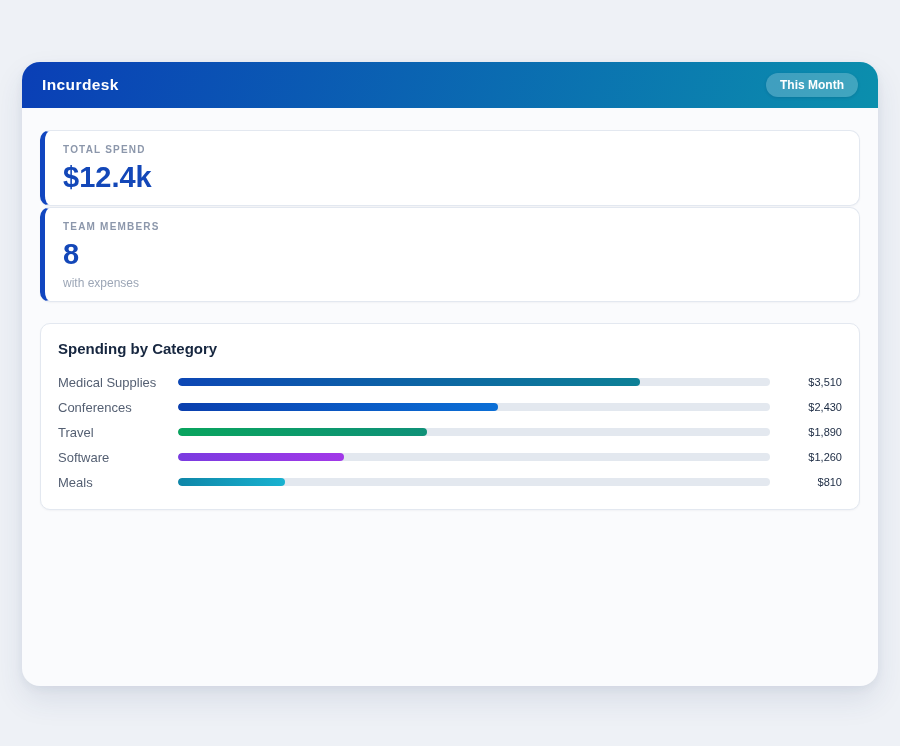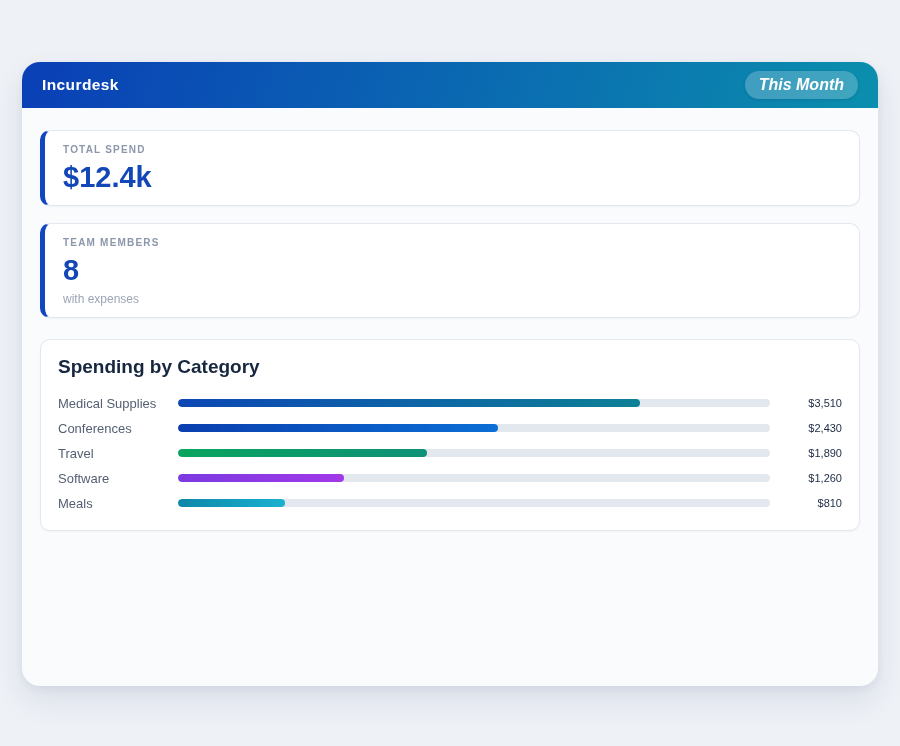--- a/index.html
+++ b/index.html
@@ -27,38 +27,37 @@
   }
   .app-title {
     color: #ffffff;
     font-size: 15.5px;
     font-weight: bold;
     letter-spacing: 0.4px;
   }
   .badge {
     background: rgba(255,255,255,0.22);
     color: #ffffff;
-    font-size: 16px;
+    font-size: 12px;
     font-weight: bold;
     padding: 5px 14px;
     border-radius: 999px;
     cursor: pointer;
     box-shadow: 0 1px 3px rgba(0,30,60,0.15);
-    font-style: italic;
   }
   .stats {
     padding: 22px 18px 0 18px;
   }
   .stat-card {
     background: #ffffff;
     border: 1px solid #e3e8f0;
     border-left: 5px solid #1146c0;
     border-radius: 10px;
     padding: 13px 18px 11px 18px;
-    margin-bottom: 17px;
+    margin-bottom: 1px;
     box-shadow: 0 1px 2px rgba(15,30,60,0.04);
   }
   .stat-label {
     font-size: 10px;
     font-weight: bold;
     color: #8c97ab;
     letter-spacing: 1.2px;
     margin-bottom: 7px;
   }
   .stat-value {
@@ -74,21 +73,21 @@
   }
   .spending-card {
     margin: 21px 18px 18px 18px;
     background: #ffffff;
     border: 1px solid #e3e8f0;
     border-radius: 10px;
     padding: 16px 17px 14px 17px;
     box-shadow: 0 1px 2px rgba(15,30,60,0.04);
   }
   .spending-title {
-    font-size: 19px;
+    font-size: 15px;
     font-weight: bold;
     color: #16263f;
     margin-bottom: 13px;
   }
   .cat-row {
     display: flex;
     align-items: center;
     height: 25px;
   }
   .cat-label {

